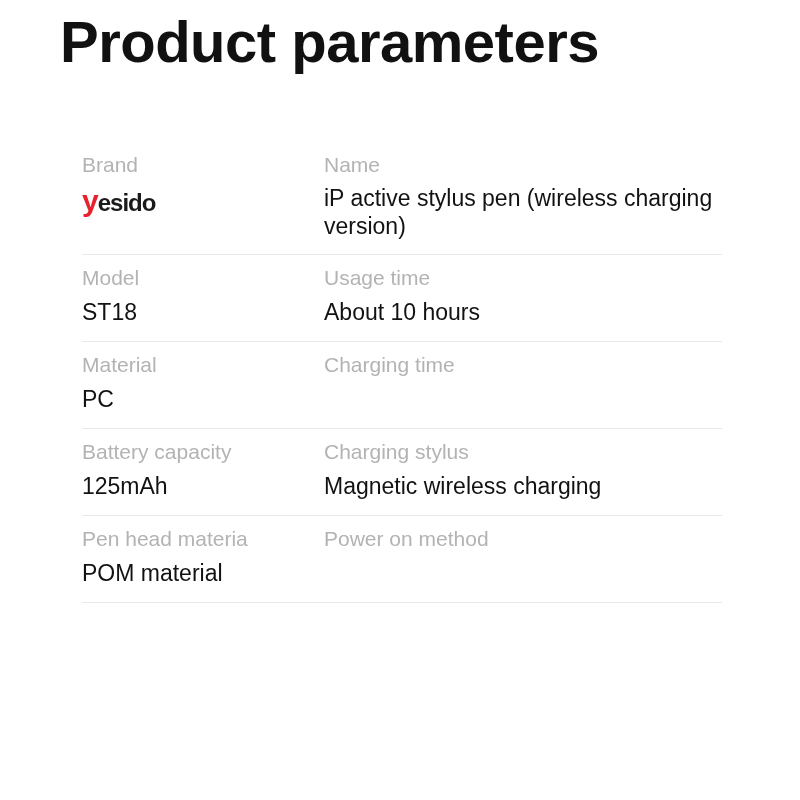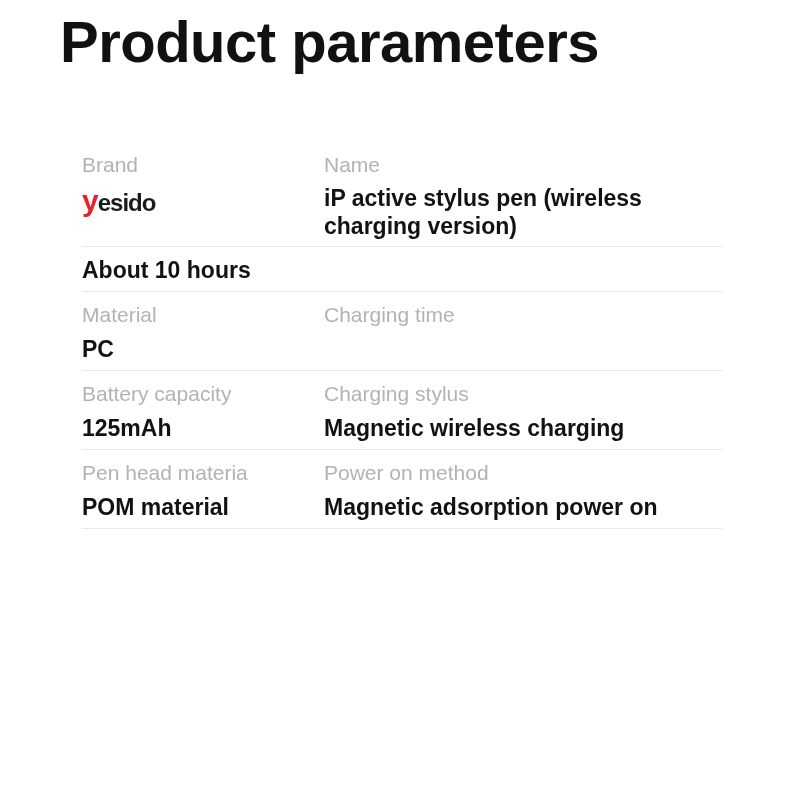--- a/index.html
+++ b/index.html
@@ -32,21 +32,21 @@
   .spec-table {
     position: absolute;
     left: 82px;
     top: 140px;
     width: 640px;
   }
   .spec-row {
     display: flex;
     flex-direction: row;
     border-bottom: 1px solid #e8e8e8;
-    padding-bottom: 6px;
+    padding-bottom: 14px;
     padding-top: 8px;
   }
   .spec-row.first {
     padding-top: 10px;
   }
   .spec-cell {
     display: flex;
     flex-direction: column;
   }
   .spec-cell.left {
@@ -60,21 +60,21 @@
     font-size: 21px;
     color: #b3b3b3;
     font-weight: normal;
     line-height: 30px;
     margin-bottom: 4px;
     white-space: nowrap;
   }
   .spec-value {
     font-size: 23px;
     color: #121212;
-    font-weight: bold;
+    font-weight: normal;
     line-height: 30px;
     white-space: nowrap;
   }
   .spec-value.wrap {
     white-space: normal;
     line-height: 28px;
   }
   .brand-logo {
     display: flex;
     align-items: baseline;
@@ -113,21 +113,26 @@
             <span class="word">esido</span>
         </div>
       </div>
       <div class="spec-cell right">
         <div class="spec-label">Name</div>
         <div class="spec-value wrap">iP active stylus pen (wireless charging version)</div>
       </div>
     </div>
 
     <div class="spec-row">
+      <div class="spec-cell left">
+        <div class="spec-label">Model</div>
+        <div class="spec-value">ST18</div>
+      </div>
       <div class="spec-cell right">
+        <div class="spec-label">Usage time</div>
         <div class="spec-value">About 10 hours</div>
       </div>
     </div>
 
     <div class="spec-row">
       <div class="spec-cell left">
         <div class="spec-label">Material</div>
         <div class="spec-value">PC</div>
       </div>
       <div class="spec-cell right">
@@ -146,18 +151,17 @@
       </div>
     </div>
 
     <div class="spec-row">
       <div class="spec-cell left">
         <div class="spec-label">Pen head materia</div>
         <div class="spec-value">POM material</div>
       </div>
       <div class="spec-cell right">
         <div class="spec-label">Power on method</div>
-        <div class="spec-value">Magnetic adsorption power on</div>
       </div>
     </div>
 
   </div>
 </div>
 
 </body></html>

